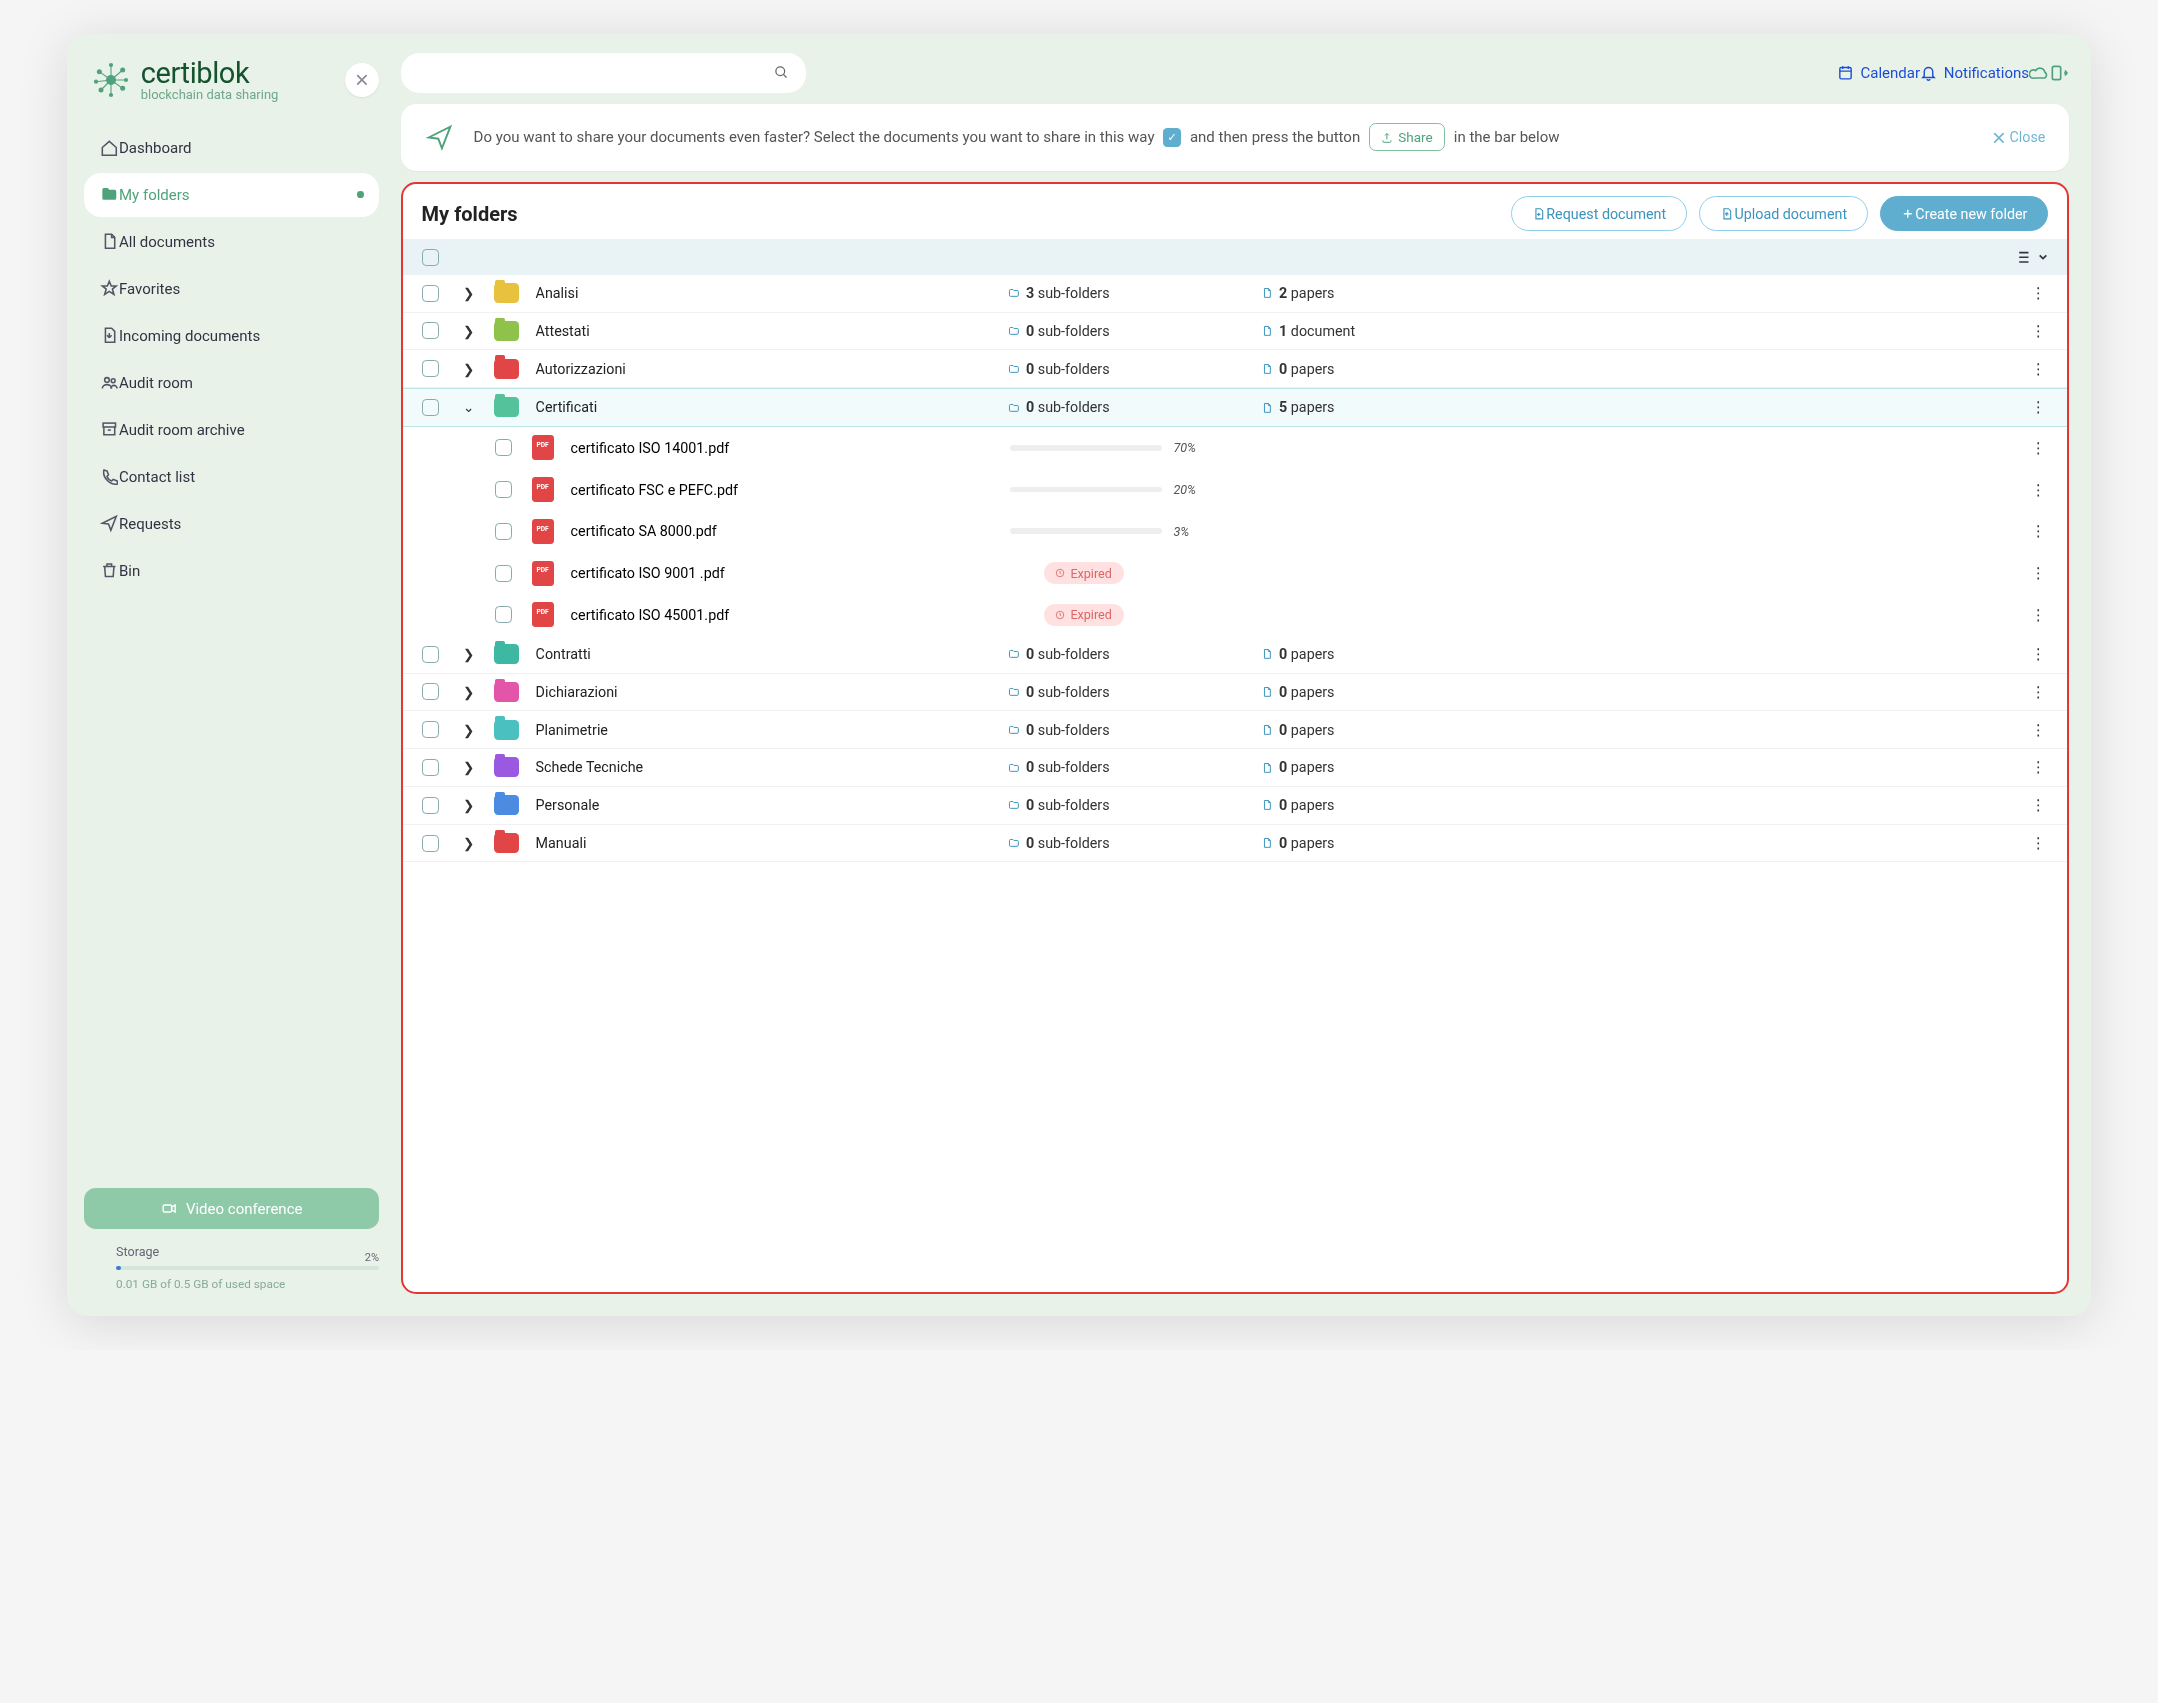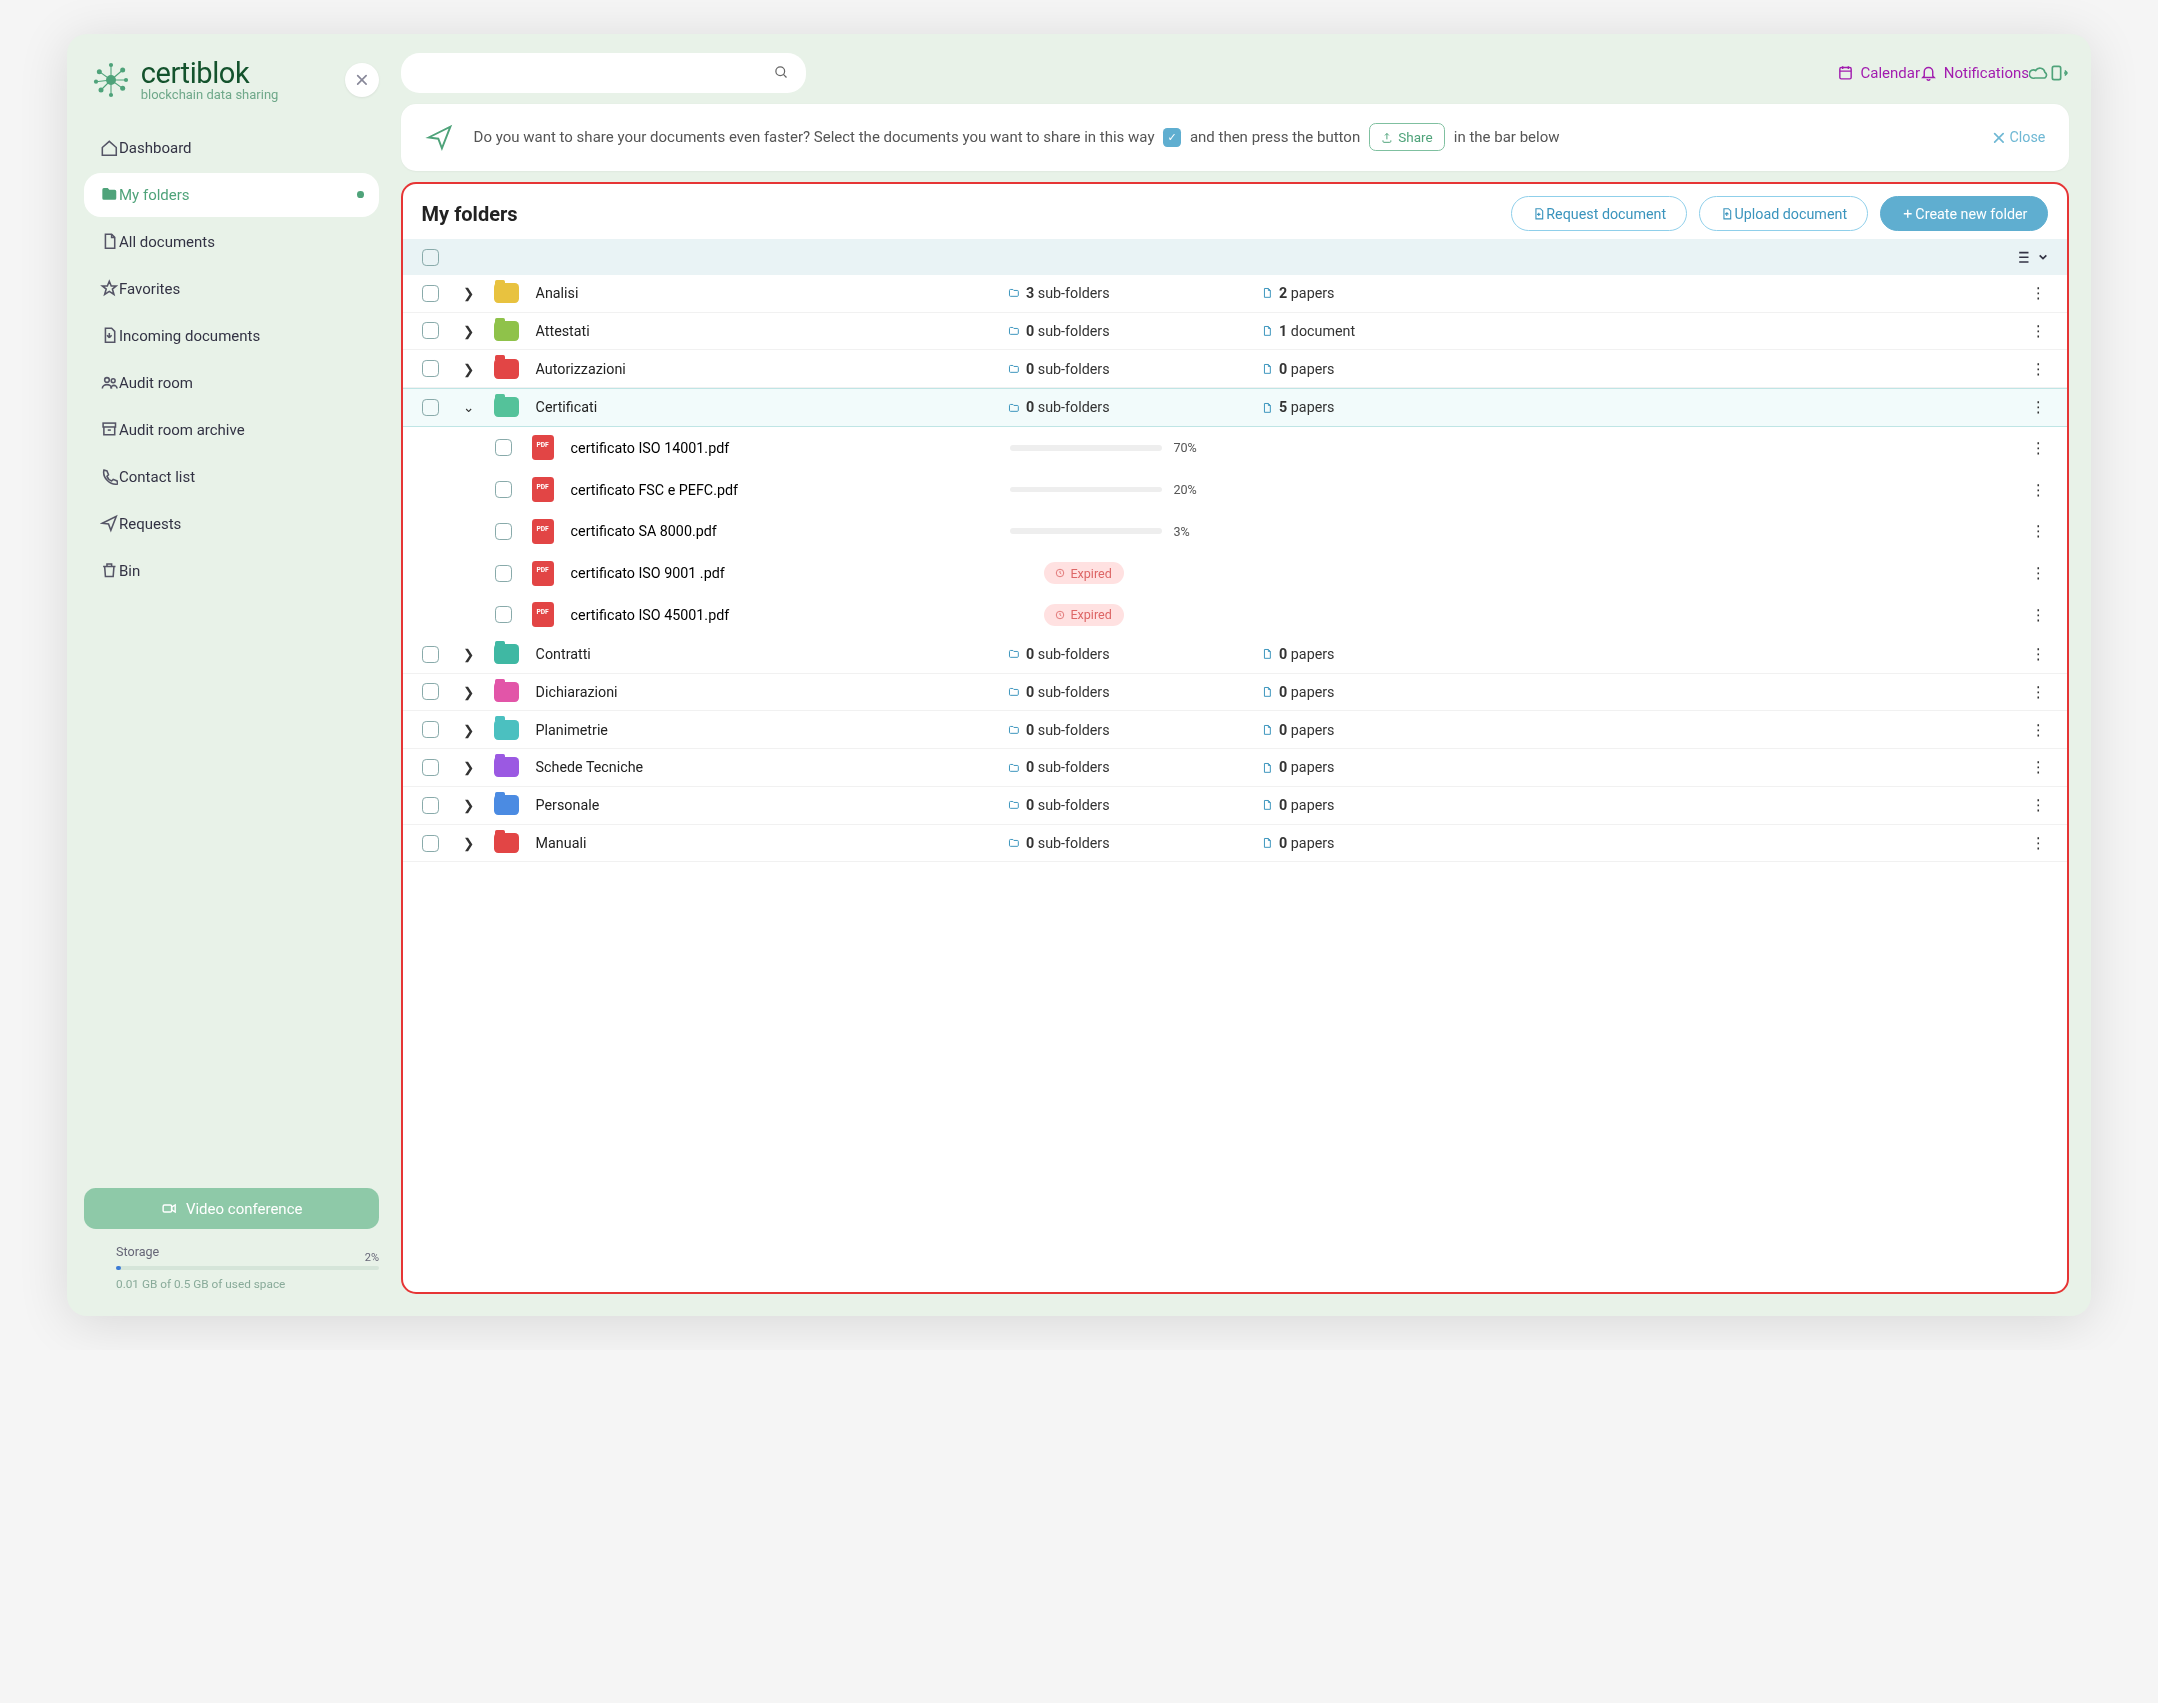--- a/index.html
+++ b/index.html
@@ -28,21 +28,21 @@
   .storage-text{ font-size:11.8px; color:#8a9;}
   .user-card { background:#dfeee2; border-radius:11.8px; padding:17px; margin-top:17px; text-align:center;}
   .avatar { width:42px; height:42px; border-radius:50%; background:#fff; margin:0 auto 8.4px; display:flex; align-items:center; justify-content:center; font-size:22px;}
   .user-name { color:#4fa37a; font-weight:600; font-size:15px;}
   .user-email { color:#8aa592; font-size:12.6px;}
   
   .main { flex:1; padding:18.6px 22px 22px 5px; display:flex; flex-direction:column; gap:11.8px;}
   .topbar { display:flex; align-items:center; gap:17px; }
   .search { background:#fff; border-radius:18.6px; height:40px; width:405px; display:flex; align-items:center; padding:0 17px; color:#999;}
   .search input { border:none; outline:none; flex:1; font-size:13.5px;}
-  .top-links { margin-left:auto; display:flex; align-items:center; color:#a21caf; font-size:15px;}
+  .top-links { margin-left:auto; display:flex; align-items:center; color:#1d4ed8; font-size:15px;}
   .top-link { display:flex; align-items:center; gap:6.7px; cursor:pointer;}
   .top-icon-btn{ cursor:pointer; color:#4fa37a;}
   .banner { background:#fff; border-radius:15px; padding:18.6px 23.6px; display:flex; align-items:center; gap:20px; box-shadow:0 0.8px 1.7px rgba(0,0,0,0.04);}
   .banner-text { color:#555; font-size:15px; display:flex; align-items:center; gap:8.4px; flex-wrap:wrap;}
   .mini-check { width:18.6px; height:18.6px; border-radius:4.2px; background:#5faed0; display:inline-flex; align-items:center; justify-content:center; color:#fff; font-size:11px;}
   .share-chip { border:0.8px solid #7fc0a0; color:#4fa37a; border-radius:6.7px; padding:5px 11.8px; display:inline-flex; align-items:center; gap:5px; font-size:13.5px;}
   .banner-close { margin-left:auto; color:#6fb8d4; display:flex; align-items:center; gap:5px; cursor:pointer; font-size:14.3px;}
   .content-card { background:#fff; border-radius:15px; border:2.5px solid #e63535; flex:1; display:flex; flex-direction:column; overflow:hidden;}
   .card-head { display:flex; align-items:center; padding:11.8px 18.6px 8.4px;}
   .card-title { font-size:20px; font-weight:700; color:#222;}
@@ -66,21 +66,21 @@
   .more { margin-left:auto; color:#333; cursor:pointer; padding:0 3.4px; font-size:15px; letter-spacing:-0.8px;}
   .mini-ico { color:#3a94bd; }
   .file-row { display:flex; align-items:center; padding:8.4px 18.6px; font-size:14.3px;}
   .file-row .chk{ margin-left:73px; margin-right:20px;}
   .pdf-ico { width:22px; height:25px; background:#e24545; border-radius:3.4px; margin-right:17px; position:relative; flex-shrink:0;}
   .pdf-ico::after{content:"PDF"; position:absolute; top:5.9px; left:0; right:0; text-align:center; color:#fff; font-size:6.7px; font-weight:700;}
   .file-name { flex:0 0 439px;}
   .progress-wrap{ flex:0 0 253px; display:flex; align-items:center; gap:11.8px;}
   .progress { width:152px; height:5.9px; background:#eee; border-radius:3.4px; overflow:hidden;}
   .progress .fill{ height:100%; border-radius:3.4px;}
-  .pct{ font-size:12.6px; color:#555;}
+  .pct{ font-size:12.6px; color:#555;font-style:italic;}
   .expired-badge { background:#ffe1e1; color:#d66; border-radius:11.8px; padding:3.4px 11.8px; font-size:12.6px; display:inline-flex; align-items:center; gap:5px; margin-left:34px;}
   svg{ display:block;}
 </style>
 </head>
 <body>
 
 <div class="app-shell">
 
   <aside class="sidebar">
     <div class="logo-row">

